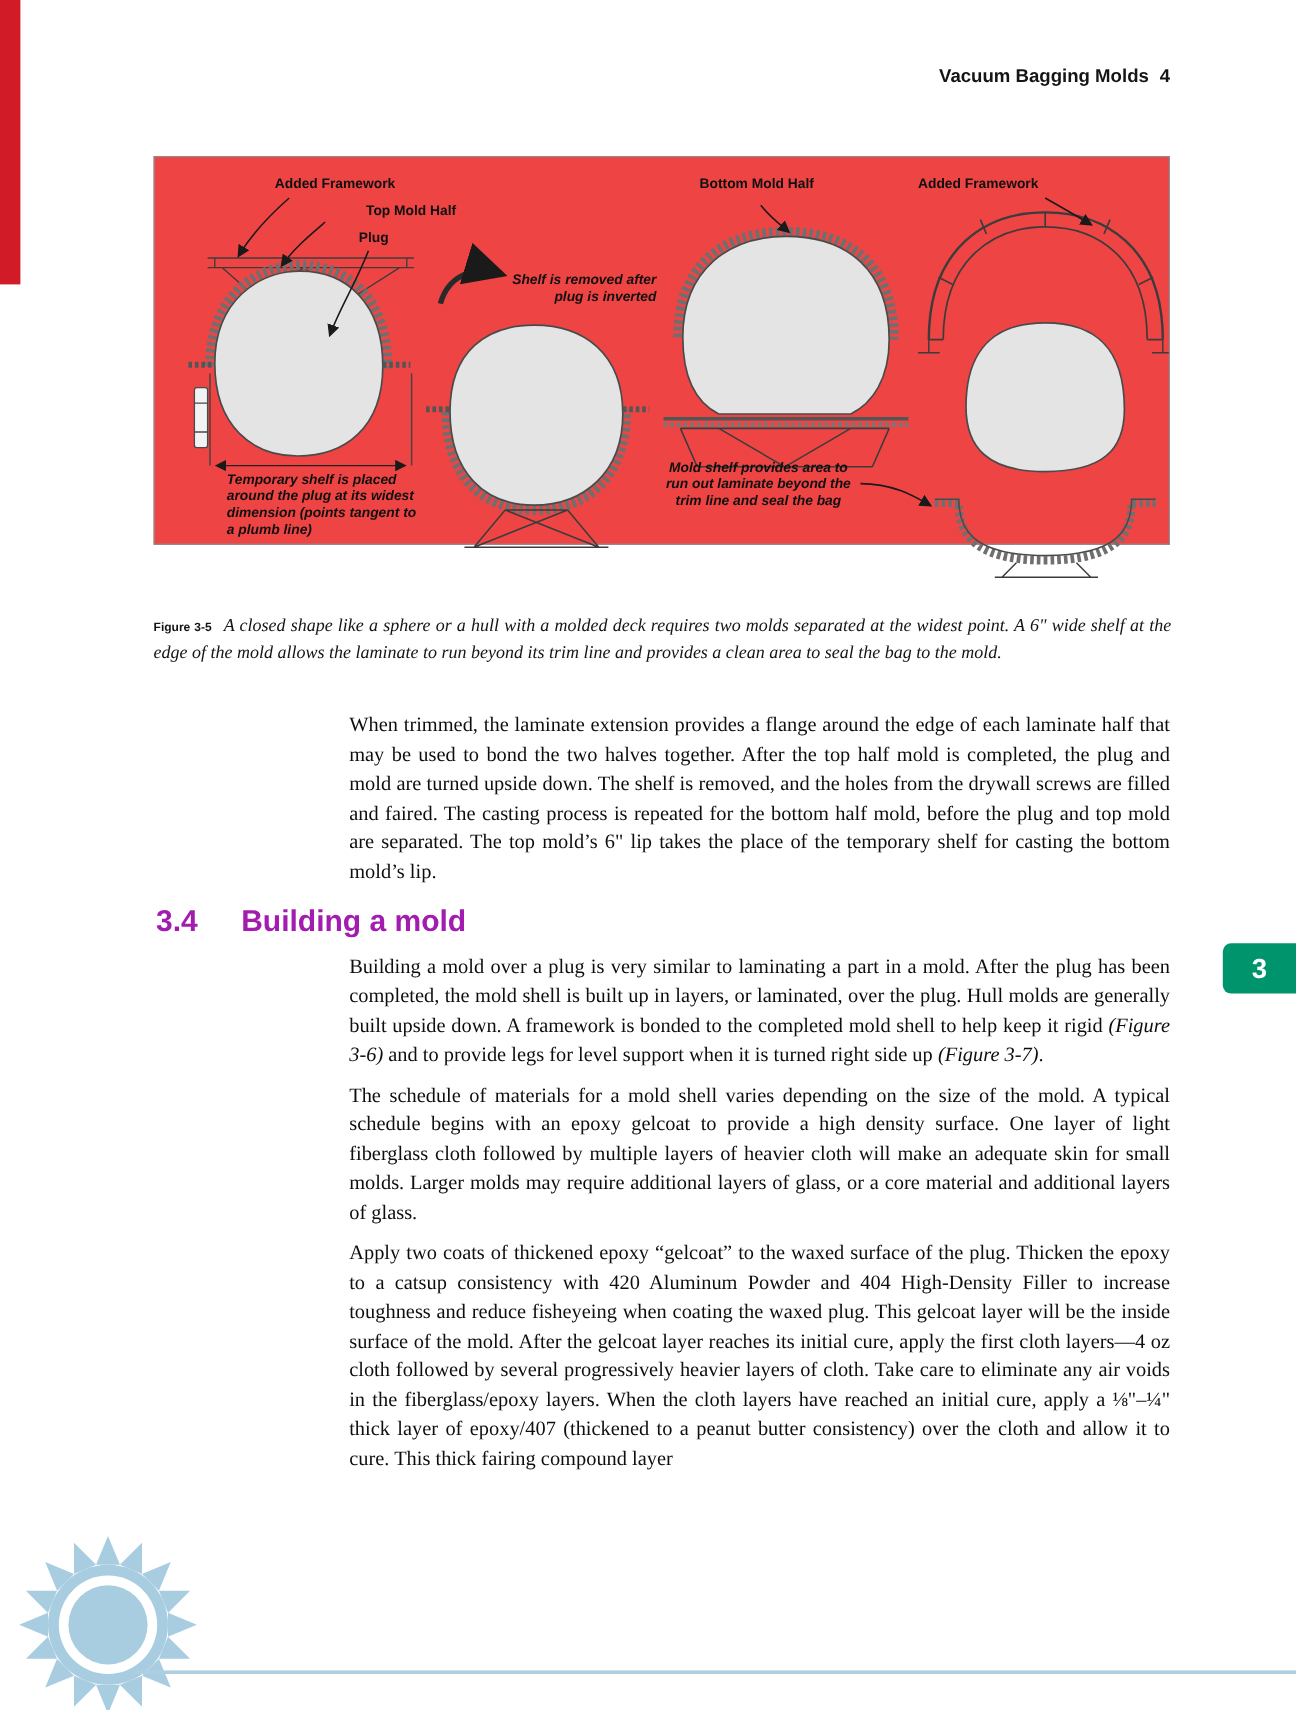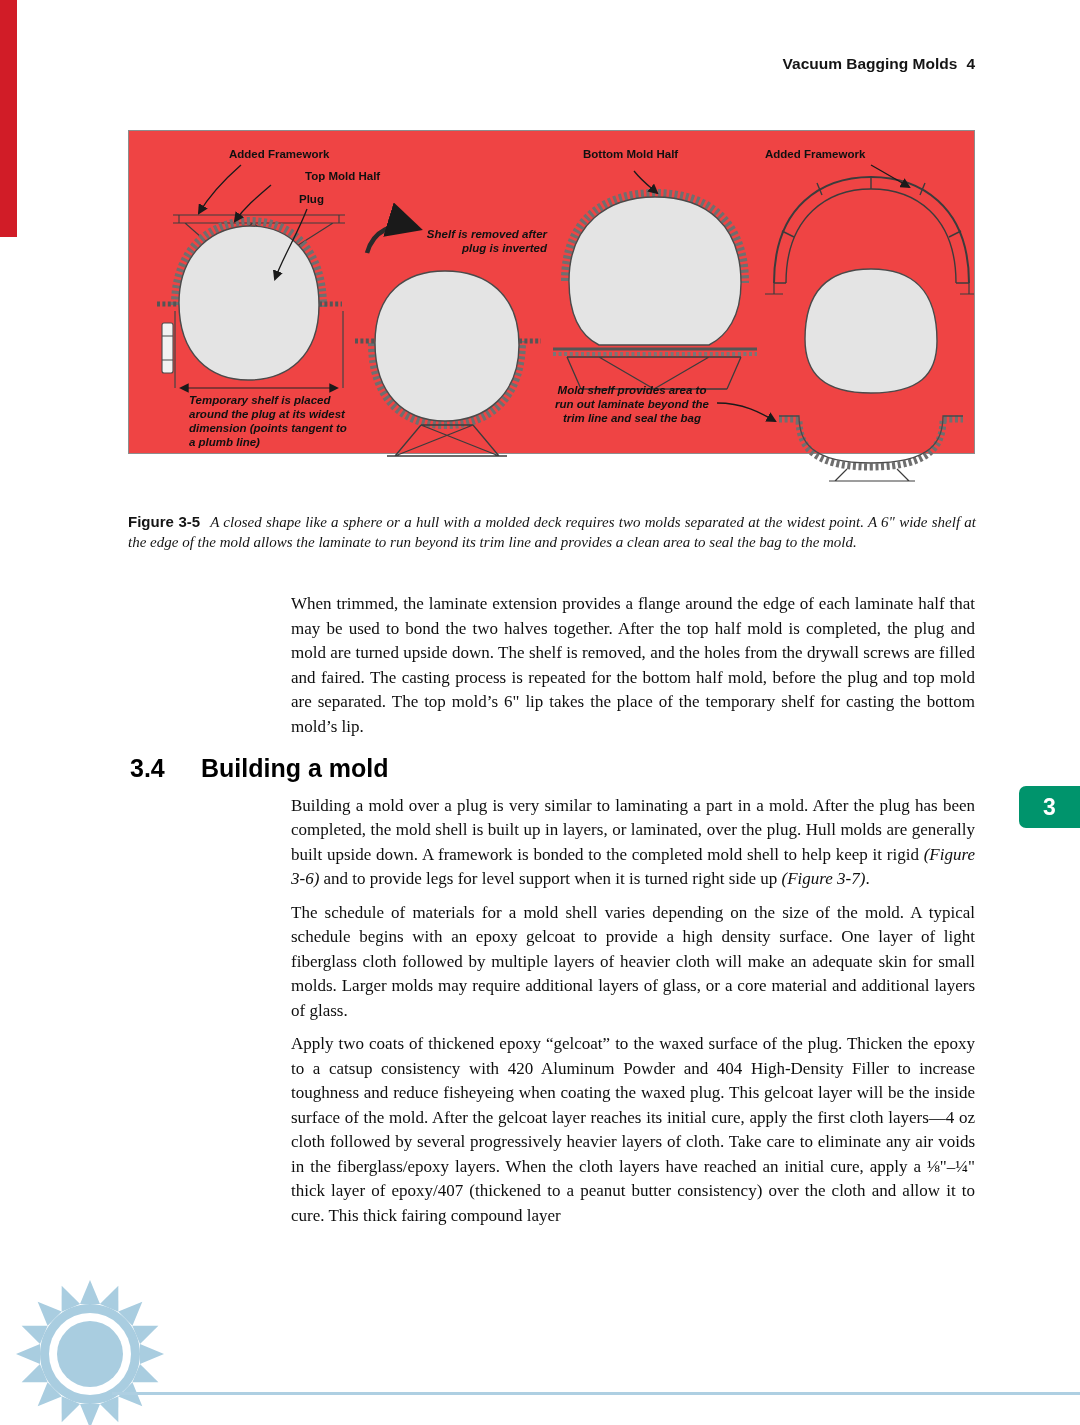--- a/index.html
+++ b/index.html
@@ -15,29 +15,29 @@
   .figure-box { position:absolute; left:128px; top:130px; width:847px; height:324px;
                 border:1px solid #8d8d8d; background:#ef4444; }
   .fig-svg { position:absolute; left:0; top:0; }
   .fig-label { position:absolute; font-family:"Liberation Sans",sans-serif; font-size:11.5px;
                line-height:1.22; color:#101010; font-weight:bold; }
   .fig-label.i { font-style:italic; }
   .ta-r { text-align:right; } .ta-c { text-align:center; }
 
   .caption { position:absolute; left:128px; top:512px; width:848px; font-size:15px;
              line-height:20px; text-align:justify; color:#141414; }
-  .caption-label { font-family:"Liberation Sans",sans-serif; font-weight:bold; font-size:15px; margin-right:10px; }
+  .caption-label { font-family:"Liberation Sans",sans-serif; font-weight:bold; font-size:10px; margin-right:10px; }
   .caption-text { font-style:italic; }
 
   .body-text { position:absolute; left:291px; top:592px; width:684px; font-size:17px;
                line-height:24.5px; text-align:justify; color:#0e0e0e; }
   .body-para { margin-bottom:9px; }
   .body-para em { font-style:italic; }
 
-  h2.section { margin:17px 0 13px -161px; color:#000000; font-family:"Liberation Sans",sans-serif;
+  h2.section { margin:17px 0 13px -161px; color:#a21caf; font-family:"Liberation Sans",sans-serif;
                font-size:25px; font-weight:bold; text-align:left; }
   h2.section .num { display:inline-block; width:71px; }
 
   .chapter-tab { position:absolute; right:0; top:786px; width:61px; height:42px; background:#00946c;
                  color:#fff; font-family:"Liberation Sans",sans-serif; font-weight:bold; font-size:23px;
                  display:flex; align-items:center; justify-content:center; border-radius:7px 0 0 7px; }
 
   .watermark { position:absolute; left:0; top:1268px; width:1080px; height:157px; }
   .wm-text { position:absolute; left:183px; top:14px; font-family:"Liberation Sans",sans-serif;
              font-weight:bold; font-size:97px; letter-spacing:3px; white-space:nowrap;

